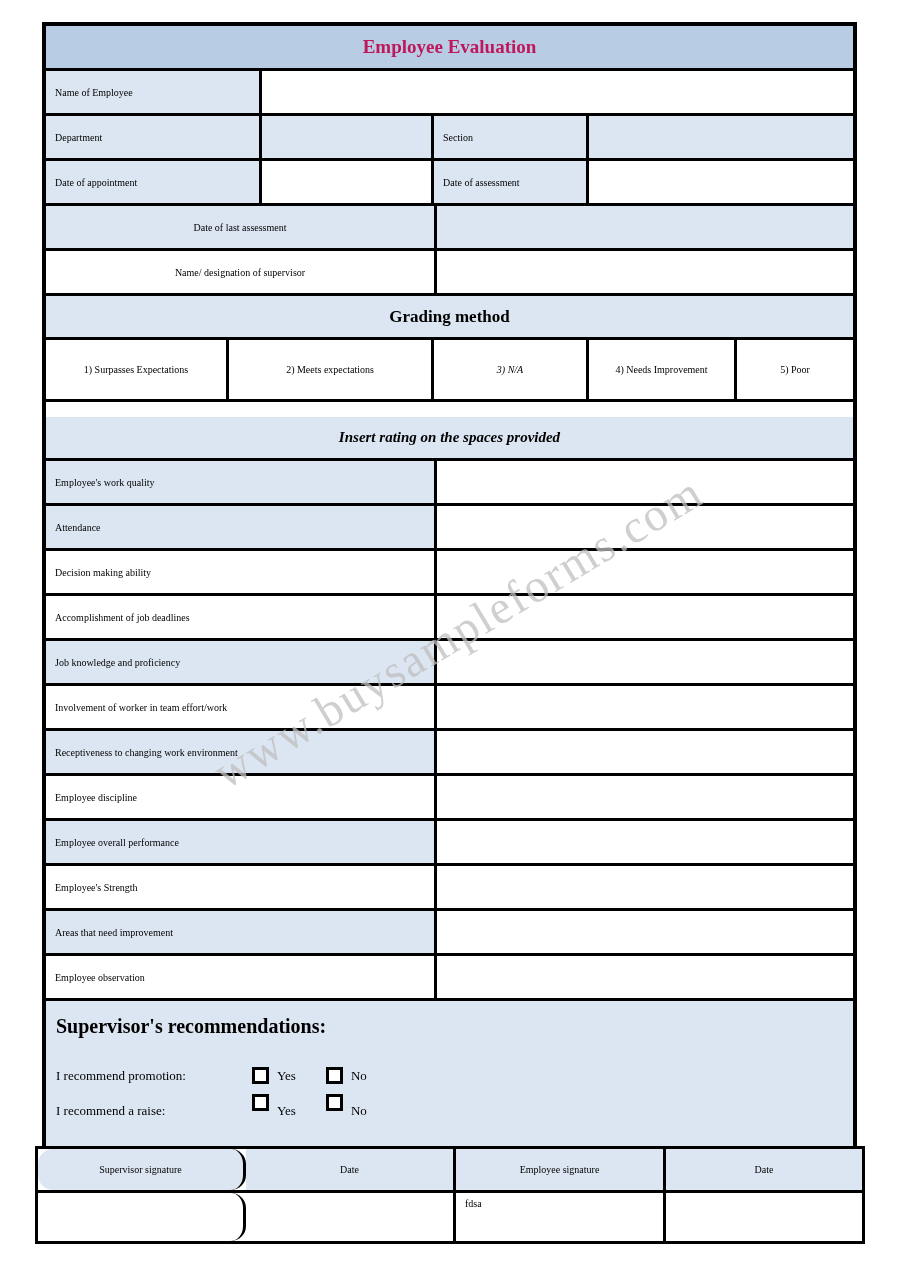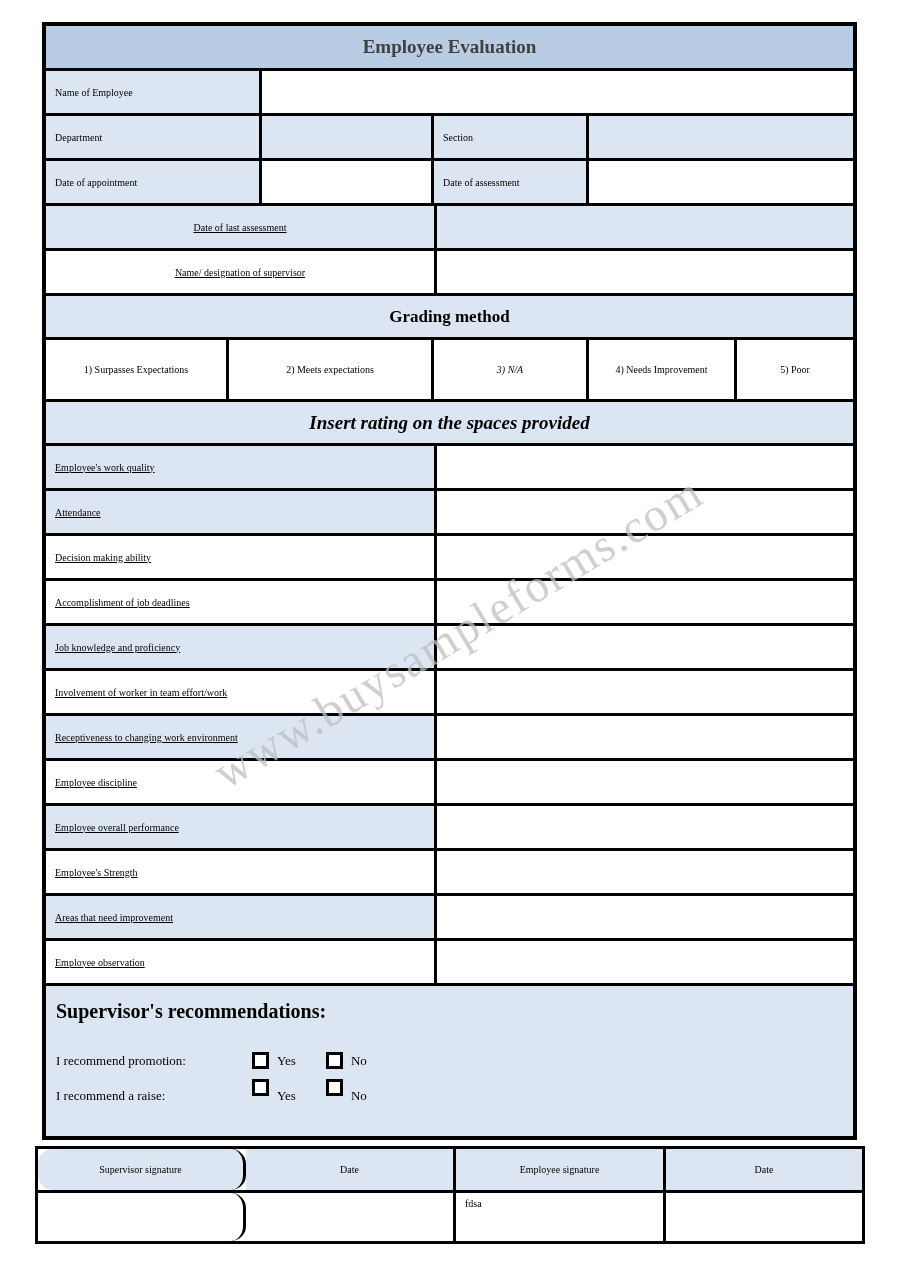--- a/index.html
+++ b/index.html
@@ -38,50 +38,51 @@
     font-size: 10px;
     border-right: 3px solid #000;
     overflow: hidden;
   }
   .cell:last-child { border-right: none; }
   .cell.center { justify-content: center; text-align: center; padding: 2px 10px; }
   .fill { flex: 1 1 auto; }
   .w1  { width: 216px; flex: none; }
   .w2  { width: 172px; flex: none; }
   .w3  { width: 155px; flex: none; }
-  .w12 { width: 391px; flex: none; text-decoration: underline; }
+  .w12 { width: 391px; flex: none; }
   .s1  { width: 183px; flex: none; }
   .s2  { width: 205px; flex: none; }
   .s3  { width: 155px; flex: none; font-style: italic; }
   .s4  { width: 148px; flex: none; }
   .blue  { background: #dce6f2; }
   .white { background: #ffffff; }
 
   .title-row {
     height: 45px;
     background: #b8cce4;
     display: flex; align-items: center; justify-content: center;
-    font-size: 19px; font-weight: bold; color: #404040;
+    font-size: 19px; font-weight: bold; color: #be185d;
     border-bottom: 3px solid #000;
   }
   .grading-header-row {
     height: 44px;
     background: #dce6f2;
     display: flex; align-items: center; justify-content: center;
     font-size: 17px; font-weight: bold;
     border-bottom: 3px solid #000;
   }
   .scale-row { height: 62px; background: #fff; }
   .scale-row .cell { justify-content: center; text-align: center; line-height: 1.15; padding: 2px 12px; }
   .insert-row {
     height: 44px;
     background: #dce6f2;
     display: flex; align-items: center; justify-content: center;
-    font-size: 19px; font-weight: bold; font-style: italic;
-    border-bottom: 3px solid #000;
+    font-size: 15px; font-weight: bold; font-style: italic;
+    border-bottom: 3px solid #000;
+    margin-top: 15px;
   }
 
   
   .rec-block {
     height: 150px;
     background: #dce6f2;
     padding: 14px 10px 10px 10px;
     display: block;
   }
   .rec-title { font-size: 20px; font-weight: bold; margin-bottom: 26px; }

